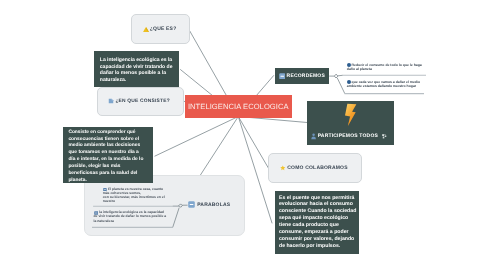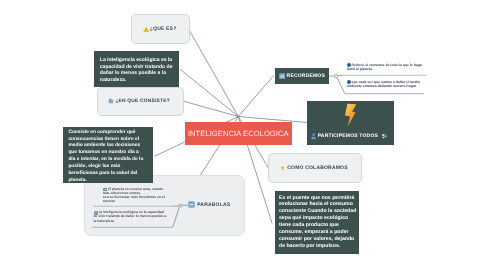--- a/index.html
+++ b/index.html
@@ -184,17 +184,17 @@
     <svg width="5.6" height="5.4" viewBox="0 0 16 16" style="flex:none">
       <path d="M8 1.4 L10.3 6.2 L15.5 6.9 L11.6 10.4 L12.7 15.6 L8 12.9 L3.3 15.6 L4.4 10.4 L0.5 6.9 L5.7 6.2 Z" fill="#f0c531"></path>
     </svg>
     <span class="lbl" style="margin-left:1.6px">COMO COLABORAMOS</span>
   </div>
 
   <div class="node dark" style="left:275.4px;top:191.4px;width:83.7px;height:62.4px;align-items:flex-start;padding:3.2px 1.2px 0 3.6px;">
     <div class="para" style="width:78.5px;font-size:5.18px">Es el puente que nos permitirá evolucionar hacia el consumo consciente Cuando la sociedad sepa qué impacto ecológico tiene cada producto que consume, empezará a poder consumir por valores, dejando de hacerlo por impulsos.</div>
   </div>
 
-  <div class="node central" style="left:184.6px;top:122px;width:107.3px;height:22.5px;">
+  <div class="node central" style="left:184.6px;top:95px;width:107.3px;height:22.5px;">
     <span class="lbl">INTELIGENCIA ECOLOGICA</span>
   </div>
 
 </div>
 
 </body></html>

